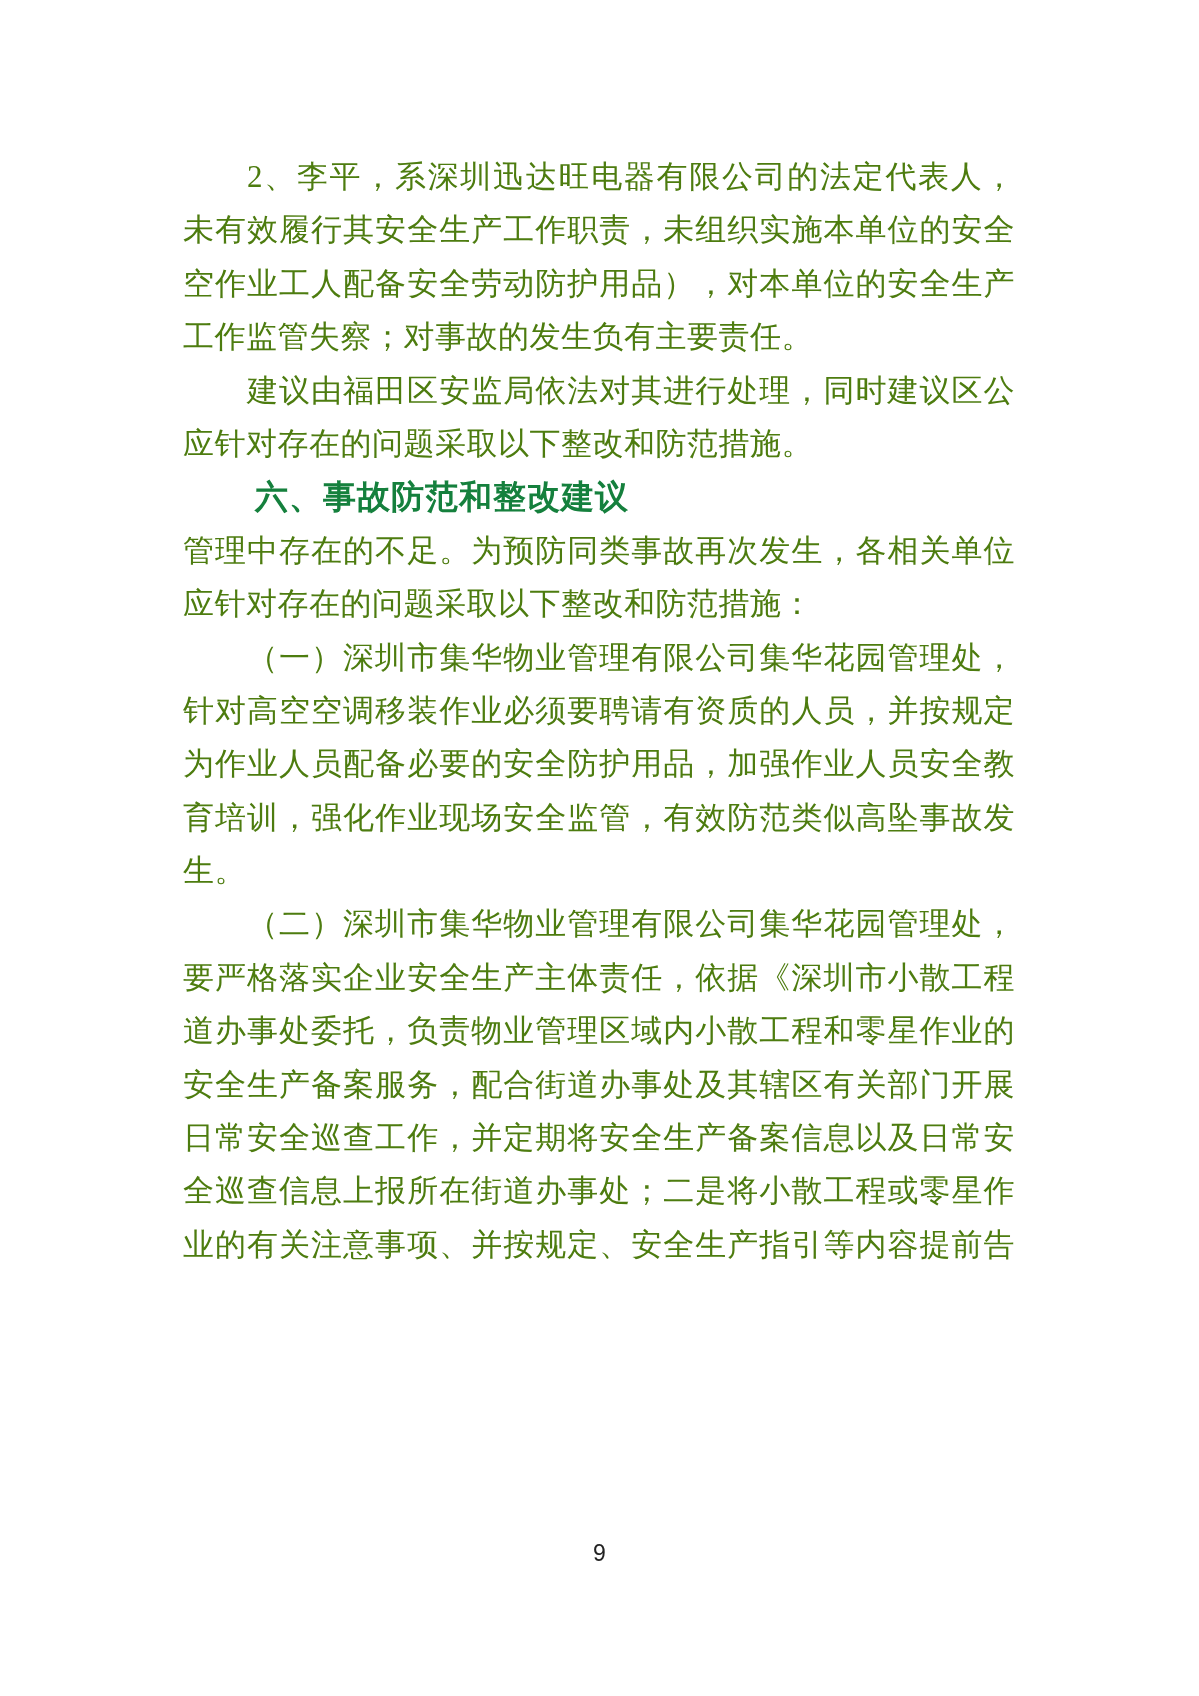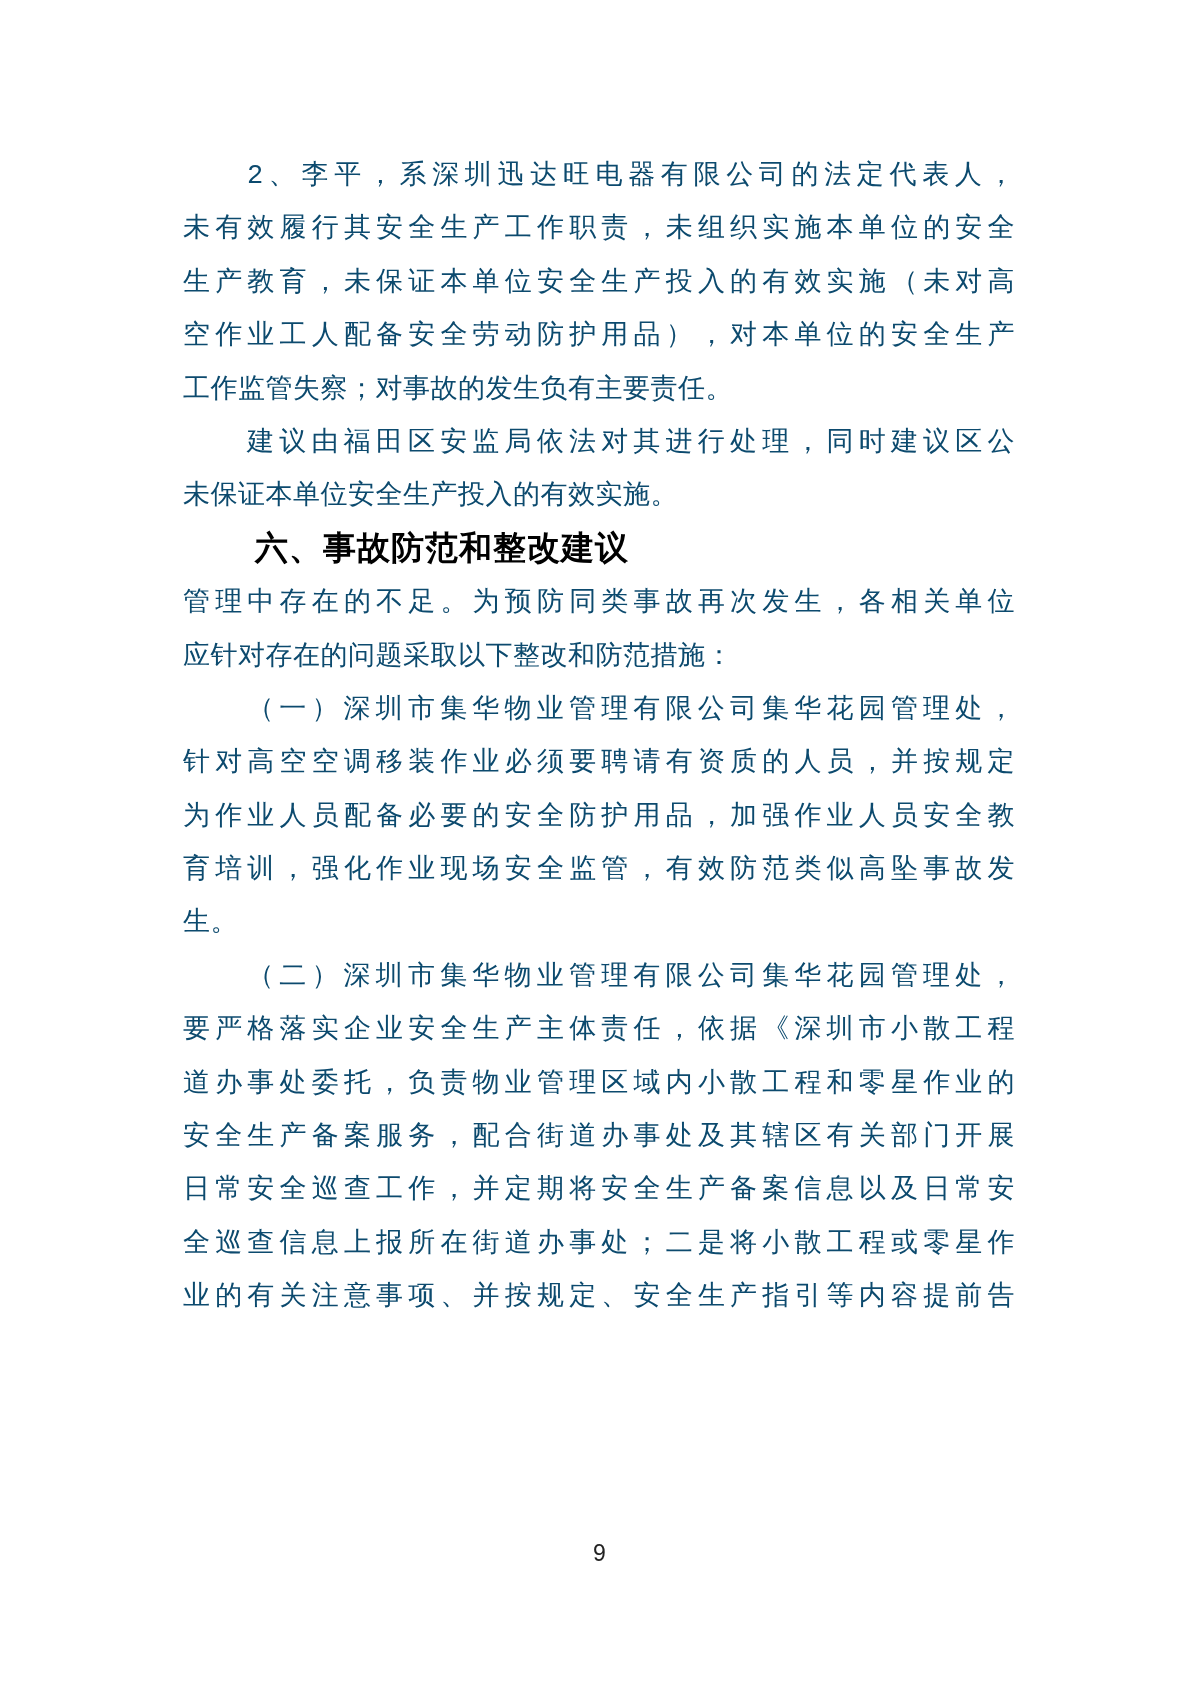--- a/index.html
+++ b/index.html
@@ -16,38 +16,38 @@
   }
   .doc-body {
     position: absolute;
     left: 183px;
     top: 150px;
     width: 832px;
   }
   .line {
     height: 53.4px;
     line-height: 53.4px;
-    font-size: 27px;
-    color: #0c4a6e;
-    font-family: Liberation Mono, monospace;
+    font-size: 31px;
+    color: #4d7c0f;
+    font-family: Liberation Serif, serif;
     letter-spacing: 0.5px;
     text-align: left;
   }
   .line.full {
     text-align: justify;
     text-align-last: justify;
   }
   .line.indent {
     text-indent: 64px;
   }
   .line.heading {
-    font-family: Liberation Mono, monospace;
+    font-family: Liberation Sans, sans-serif;
     font-weight: 700;
     font-size: 33px;
-    color: #000000;
+    color: #15803d;
     text-indent: 72px;
     letter-spacing: 1px;
   }
   .page-number {
     position: absolute;
     left: 0;
     top: 1540px;
     width: 1199px;
     text-align: center;
     font-family: "Liberation Sans", "DejaVu Sans", sans-serif;
@@ -55,25 +55,24 @@
     color: #222222;
   }
 </style>
 </head>
 <body>
 
 <div class="page">
   <div class="doc-body">
       <div class="line full indent">2、李平，系深圳迅达旺电器有限公司的法定代表人，</div>
       <div class="line full">未有效履行其安全生产工作职责，未组织实施本单位的安全</div>
-      <div class="line full">生产教育，未保证本单位安全生产投入的有效实施（未对高</div>
       <div class="line full">空作业工人配备安全劳动防护用品），对本单位的安全生产</div>
       <div class="line">工作监管失察；对事故的发生负有主要责任。</div>
       <div class="line full indent">建议由福田区安监局依法对其进行处理，同时建议区公</div>
-      <div class="line">未保证本单位安全生产投入的有效实施。</div>
+      <div class="line">应针对存在的问题采取以下整改和防范措施。</div>
       <div class="line indent heading">六、事故防范和整改建议</div>
       <div class="line full">管理中存在的不足。为预防同类事故再次发生，各相关单位</div>
       <div class="line">应针对存在的问题采取以下整改和防范措施：</div>
       <div class="line full indent">（一）深圳市集华物业管理有限公司集华花园管理处，</div>
       <div class="line full">针对高空空调移装作业必须要聘请有资质的人员，并按规定</div>
       <div class="line full">为作业人员配备必要的安全防护用品，加强作业人员安全教</div>
       <div class="line full">育培训，强化作业现场安全监管，有效防范类似高坠事故发</div>
       <div class="line">生。</div>
       <div class="line full indent">（二）深圳市集华物业管理有限公司集华花园管理处，</div>
       <div class="line full">要严格落实企业安全生产主体责任，依据《深圳市小散工程</div>

